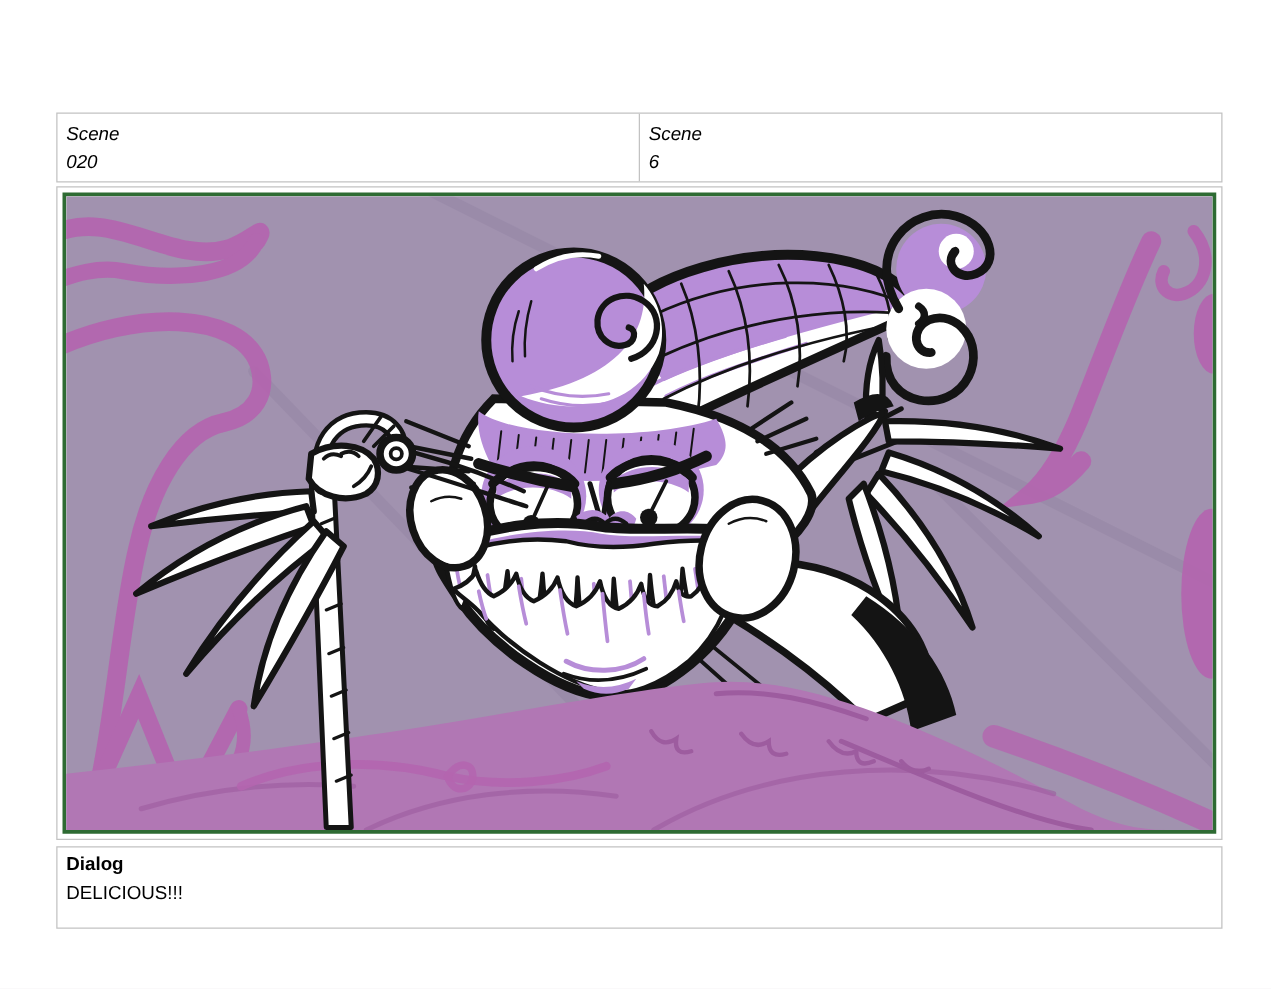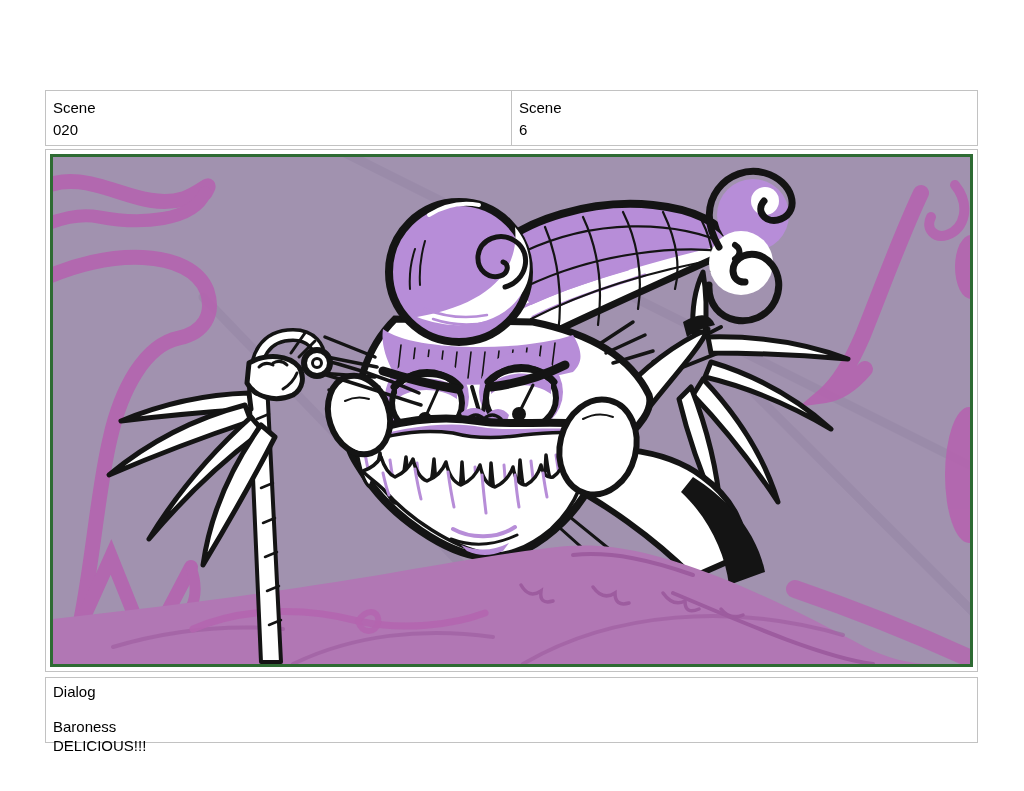--- a/index.html
+++ b/index.html
@@ -11,38 +11,38 @@
   .cellrow{
     position:absolute;left:45px;top:90px;width:933px;height:56px;
     box-sizing:border-box;border:1px solid #c2c2c2;display:flex;
   }
   .cell{
     box-sizing:border-box;padding:6px 7px 4px 7px;font-size:15px;line-height:22px;
     overflow:hidden;white-space:nowrap;
   }
   .cell.scene{width:466px;border-right:1px solid #c2c2c2;}
   .cell.panel{flex:1;}
-  .cell .lbl,.cell .val{display:block;}
+  .cell .lbl,.cell .val{display:block;font-style:italic;}
 
   .frame{
     position:absolute;left:45px;top:149px;width:933px;height:523px;
     box-sizing:border-box;border:1px solid #c2c2c2;background:#fff;padding:4px;
   }
   .frame-green{
     width:100%;height:100%;box-sizing:border-box;
     border:3px solid var(--c-frame-green,#2e6b33);
   }
   .frame-green svg{display:block;width:100%;height:100%;}
 
   .dialogbox{
     position:absolute;left:45px;top:677px;width:933px;height:66px;
     box-sizing:border-box;border:1px solid #c2c2c2;padding:5px 7px;
     font-size:15px;
   }
-  .dialogbox .dlg-label{display:block;line-height:18px;margin-bottom:16px;}
+  .dialogbox .dlg-label{display:block;line-height:18px;margin-bottom:4px;font-weight:bold;}
   .dialogbox .dlg-char,.dialogbox .dlg-line{display:block;line-height:19px;}
 
   
   .f-bg{fill:var(--c-art-bg,#a192af);}
   .f-mag{fill:var(--c-magenta,#b465af);}
   .s-mag{stroke:var(--c-magenta,#b465af);fill:none;}
   .f-wave{fill:var(--c-wave,#b177b4);}
   .s-wline{stroke:var(--c-wave-line,#9d5c9f);fill:none;}
   .f-lav{fill:var(--c-lavender,#b78dd8);}
   .s-lav{stroke:var(--c-lavender,#b78dd8);fill:none;}
@@ -292,15 +292,14 @@
         <path class="ink-fill" stroke-width="5" d="M192,248 Q116,268 56,318 Q126,288 198,264 Z"></path>
         <path class="ink-fill" stroke-width="5" d="M198,260 Q136,316 96,382 Q150,318 210,274 Z"></path>
         <path class="ink-fill" stroke-width="5" d="M208,268 Q160,336 150,408 Q192,338 222,280 Z"></path>
       </g>
     </svg>
   </div>
 </div>
 
 <div class="dialogbox">
   <span class="dlg-label">Dialog</span>
-  <span class="dlg-char">Baroness</span>
   <span class="dlg-line">DELICIOUS!!!</span>
 </div>
 
 </body></html>

